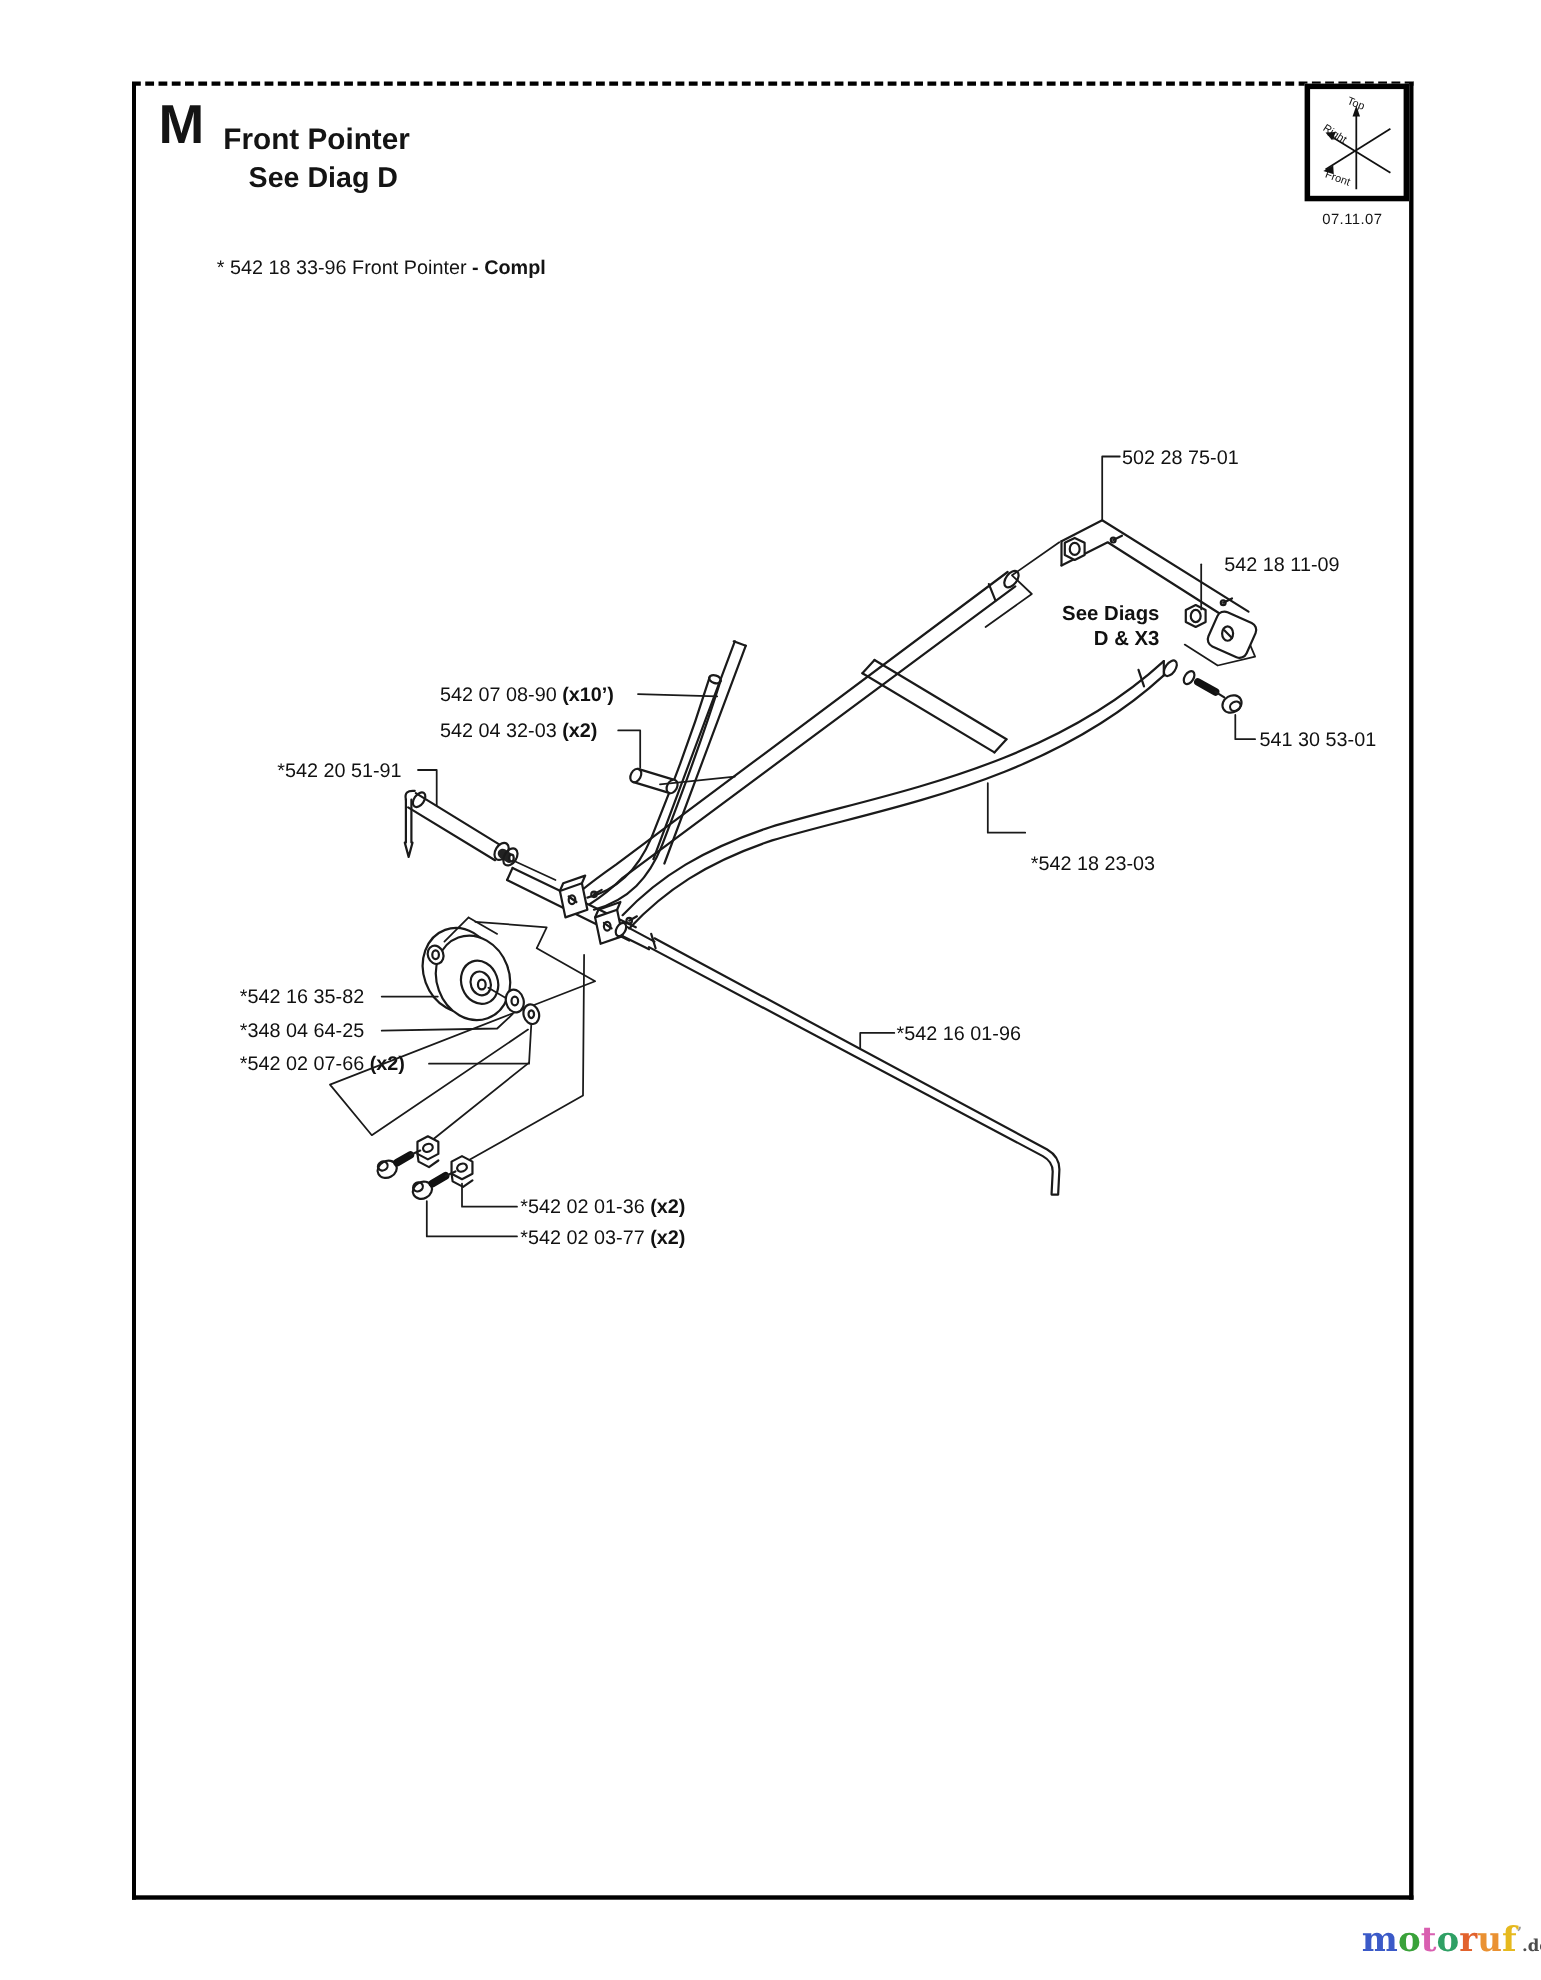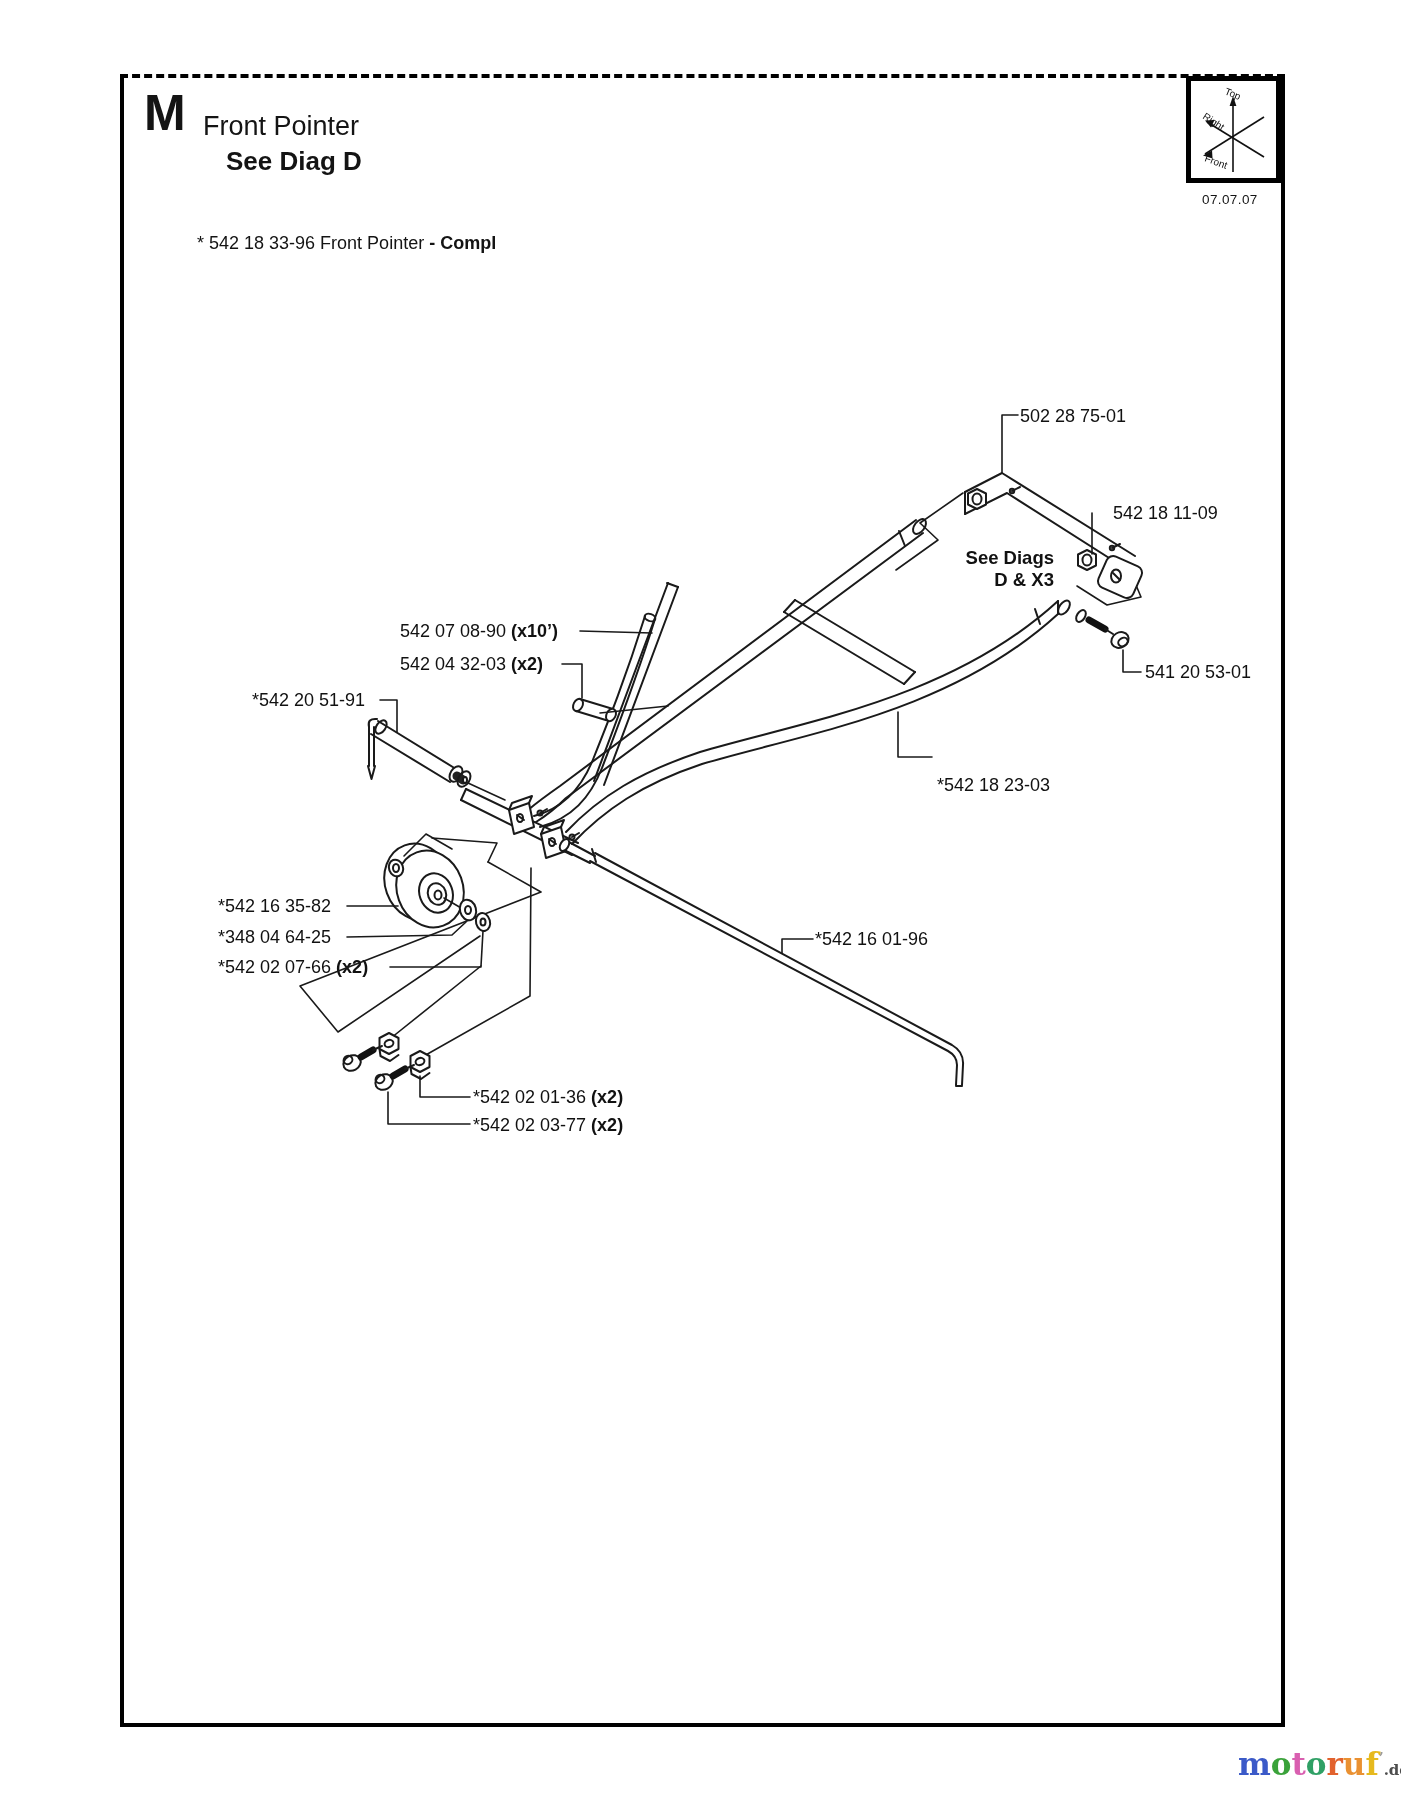--- a/index.html
+++ b/index.html
@@ -4,21 +4,21 @@
 <style>
   html,body{margin:0;padding:0;background:#fff;}
   .page{position:relative;width:1401px;height:1800px;background:#ffffff;overflow:hidden;
         font-family:"Liberation Sans",sans-serif;color:#141414;}
   .frame{position:absolute;left:120px;top:74px;width:1157px;height:1645px;
          border:4px solid #000;border-top-style:dashed;box-sizing:content-box;background:transparent;}
   .compass-box{position:absolute;left:1186px;top:76px;width:95px;height:107px;
                border:5px solid #000;background:#fff;box-sizing:border-box;z-index:5;}
   .date{position:absolute;left:1202px;top:192px;font-size:13.5px;letter-spacing:.4px;}
   .sec-letter{position:absolute;left:144px;top:88px;font-size:50px;font-weight:bold;line-height:1;}
-  .title{position:absolute;left:203px;top:112px;font-size:27px;font-weight:normal;line-height:1.1;}
+  .title{position:absolute;left:203px;top:112px;font-size:27px;font-weight:bold;line-height:1.1;}
   .subtitle{position:absolute;left:226px;top:146px;font-size:26px;font-weight:bold;}
   .note{position:absolute;left:197px;top:233px;font-size:18px;white-space:nowrap;}
   .note b{font-weight:bold;margin-top:48px;}
   .plabel{position:absolute;font-size:18px;line-height:1.1;white-space:nowrap;color:#111;}
   .plabel b{font-weight:bold;}
   .see-diags{position:absolute;left:926px;top:547px;width:128px;text-align:right;
              font-size:18.5px;font-weight:bold;line-height:22px;color:#111;}
   .drawing{position:absolute;left:0;top:0;z-index:2;}
   .logo{position:absolute;left:1238px;top:1749px;font-family:"DejaVu Serif",serif;
         font-weight:bold;font-size:31px;line-height:1;white-space:nowrap;}
@@ -48,21 +48,21 @@
       <g fill="#111" stroke="none">
         <polygon points="42,15 38.6,25 45.4,25"></polygon>
         <polygon points="14,39.5 23.5,39 20,46.5"></polygon>
         <polygon points="12,74.5 21,69.5 21.5,77.5"></polygon>
       </g>
       <text x="33" y="13" transform="rotate(22 33 13)">Top</text>
       <text x="11" y="37" transform="rotate(33 11 37)">Right</text>
       <text x="13" y="80" transform="rotate(20 13 80)">Front</text>
     </svg>
   </div>
-  <div class="date">07.07.07</div>
+  <div class="date">07.11.07</div>
 
   <svg class="drawing" width="1401" height="1800" viewBox="0 0 1401 1800">
     <g stroke="#1a1a1a" stroke-width="2" fill="none" stroke-linecap="round" stroke-linejoin="round">
 
       <g stroke-width="1.6">
         <path d="M432,838 L497,843 L488,862"></path>
         <path d="M488,862 L541,892 L300,986 L338,1032 L480,936"></path>
         <path d="M963,493 L920,523 L938,540 L896,570"></path>
         <path d="M1077,586 L1107,605 L1141,597 L1133,578"></path>
       </g>
@@ -251,21 +251,21 @@
   <div class="see-diags">
     <div>See Diags</div>
     <div>D &amp; X3</div>
   </div>
 
   <div class="plabel" style="left:1020px;top:407px"><span>502 28 75-01</span><b></b></div>
   <div class="plabel" style="left:1113px;top:504px"><span>542 18 11-09</span><b></b></div>
   <div class="plabel" style="left:400px;top:622px"><span>542 07 08-90 </span><b>(x10’)</b></div>
   <div class="plabel" style="left:400px;top:655px"><span>542 04 32-03 </span><b>(x2)</b></div>
   <div class="plabel" style="left:252px;top:691px"><span>*542 20 51-91</span><b></b></div>
-  <div class="plabel" style="left:1145px;top:663px"><span>541 20 53-01</span><b></b></div>
+  <div class="plabel" style="left:1145px;top:663px"><span>541 30 53-01</span><b></b></div>
   <div class="plabel" style="left:937px;top:776px"><span>*542 18 23-03</span><b></b></div>
   <div class="plabel" style="left:218px;top:897px"><span>*542 16 35-82</span><b></b></div>
   <div class="plabel" style="left:218px;top:928px"><span>*348 04 64-25</span><b></b></div>
   <div class="plabel" style="left:218px;top:958px"><span>*542 02 07-66 </span><b>(x2)</b></div>
   <div class="plabel" style="left:815px;top:930px"><span>*542 16 01-96</span><b></b></div>
   <div class="plabel" style="left:473px;top:1088px"><span>*542 02 01-36 </span><b>(x2)</b></div>
   <div class="plabel" style="left:473px;top:1116px"><span>*542 02 03-77 </span><b>(x2)</b></div>
 
   <div class="logo">
     <span style="color: rgb(59, 90, 200);">m</span><span style="color: rgb(58, 162, 58);">o</span><span style="color: rgb(217, 95, 176);">t</span><span style="color: rgb(47, 160, 101);">o</span><span style="color: rgb(226, 98, 45);">r</span><span style="color: rgb(234, 145, 50);">u</span><span style="color: rgb(230, 185, 30);">f</span><span class="mark">’</span><span class="tld">.de</span>

